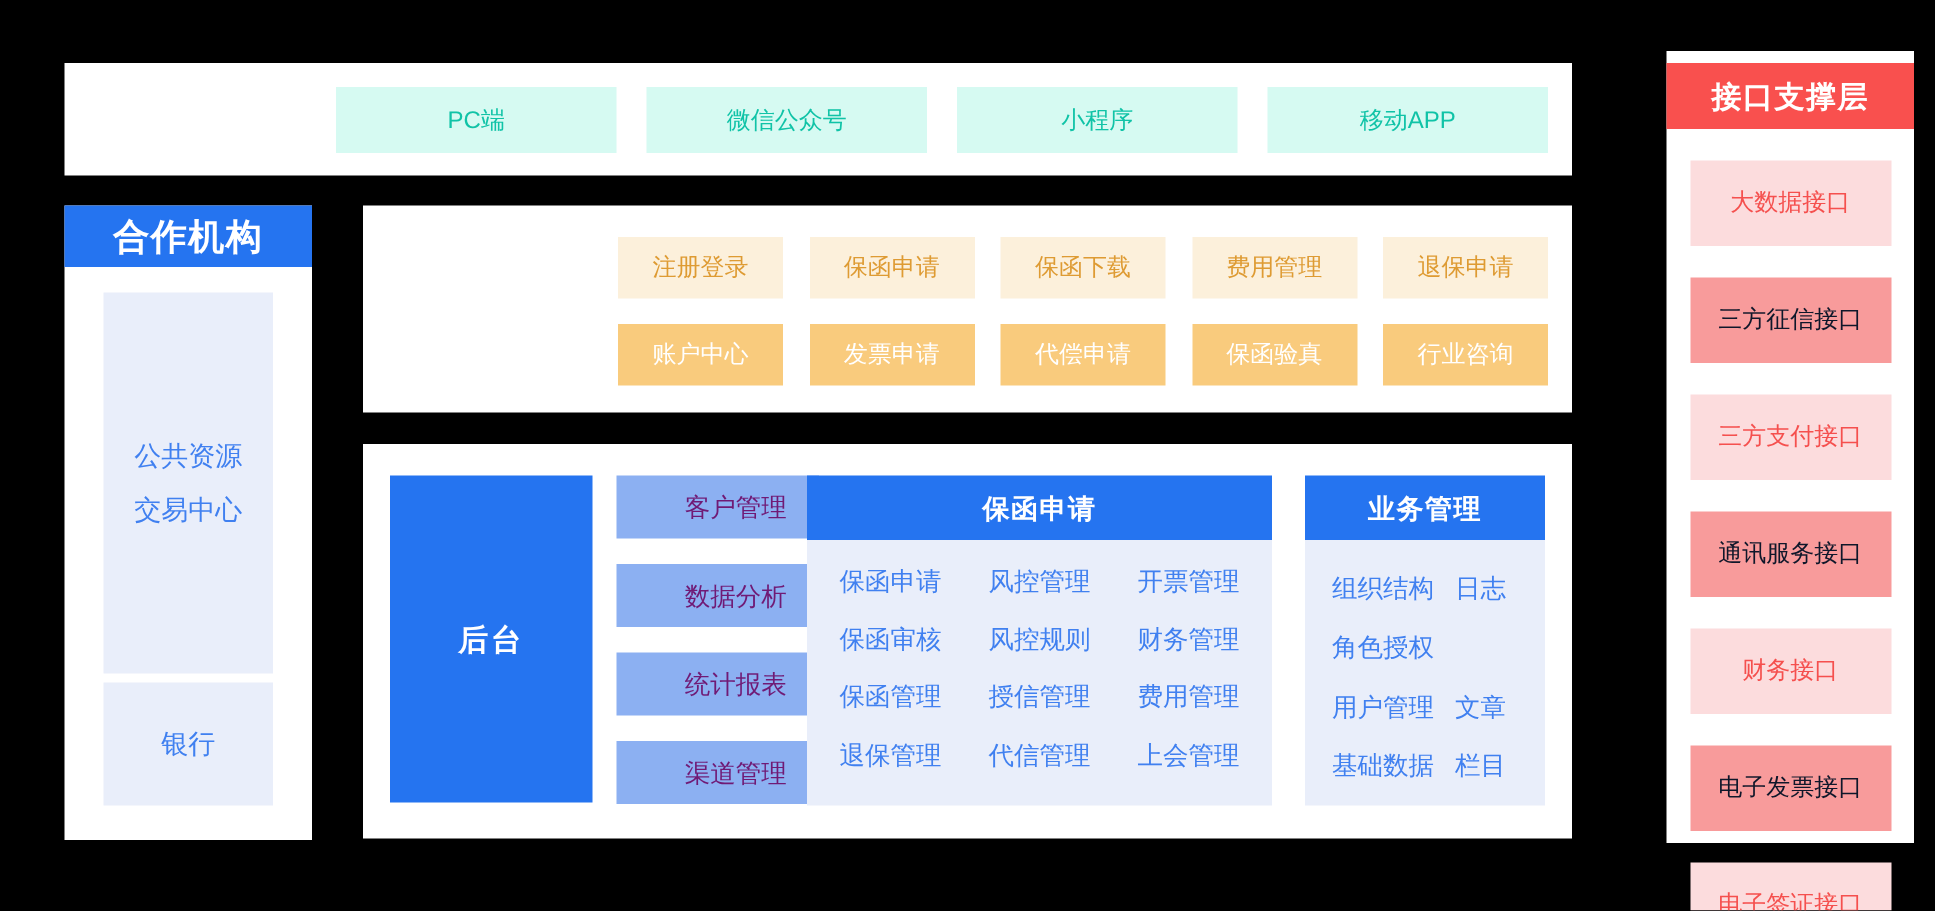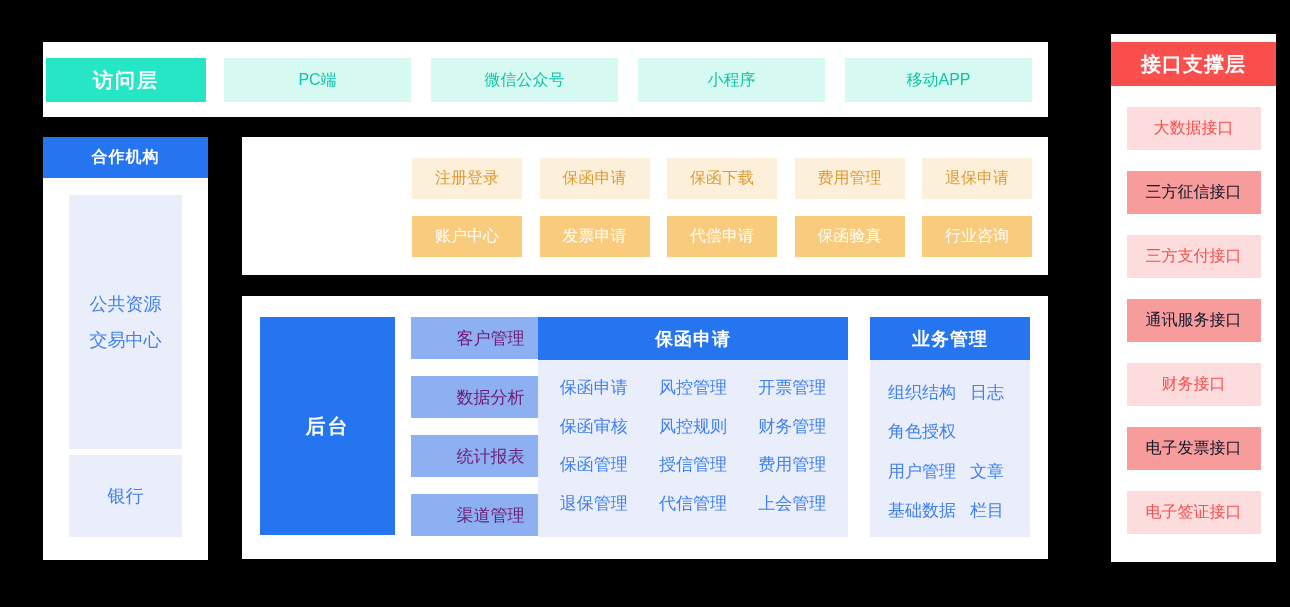--- a/index.html
+++ b/index.html
@@ -19,21 +19,21 @@
   }
   .channels{position:absolute;left:181px;right:16px;top:16px;height:44px;display:flex;gap:20px;}
   .channel{
     flex:1;background:var(--teal-light,#D6FAF2);color:var(--teal-text,#10C3A7);
     font-size:16px;font-weight:500;display:flex;align-items:center;justify-content:center;
   }
 
   
   .partners{left:43px;top:137px;width:165px;height:423px;}
   .partners-title{
-    height:41px;background:var(--blue,#2574F0);color:#fff;font-size:16px;font-weight:700;
+    height:41px;background:var(--blue,#2574F0);color:#fff;font-size:24px;font-weight:700;
     display:flex;align-items:center;justify-content:center;letter-spacing:1px;
   }
   .partner-box{
     position:absolute;left:26px;width:113px;background:var(--blue-pale,#E9EEFA);
     color:var(--blue-text,#4080F0);font-size:18px;line-height:2;
     display:flex;flex-direction:column;align-items:center;justify-content:center;text-align:center;
   }
   .partner-box.big{top:58px;height:254px;}
   .partner-box.small{top:318px;height:82px;}
 
@@ -85,33 +85,32 @@
   .b-row{display:flex;gap:14px;margin-top:12px;}
   .b-item{color:var(--blue-text,#4080F0);font-size:17px;white-space:nowrap;}
 
   
   .interfaces{left:1083px;top:34px;width:165px;height:528px;margin-left:28px;}
   .if-title{
     margin-top:8px;height:44px;background:var(--red,#F9504E);color:#fff;
     font-size:20px;font-weight:700;display:flex;align-items:center;justify-content:center;letter-spacing:1px;
   }
   .if-item{
-    width:134px;height:43px;margin:21px auto 0;font-size:16px;
+    width:134px;height:57px;margin:21px auto 0;font-size:16px;
     display:flex;align-items:center;justify-content:center;white-space:nowrap;
   }
   .if-item.light{background:var(--pink-light,#FCDCDD);color:var(--red-text,#F5504E);}
   .if-item.solid{background:var(--pink-mid,#F89B9B);color:#0f172a;}
 </style>
 </head>
 <body>
 
 <div class="stage">
 
   <div class="panel access-bar">
-    <div class="access-title">访问层</div>
     <div class="channels">
       <div class="channel">PC端</div>
       <div class="channel">微信公众号</div>
       <div class="channel">小程序</div>
       <div class="channel">移动APP</div>
     </div>
   </div>
 
   <div class="panel partners">
     <div class="partners-title">合作机构</div>

